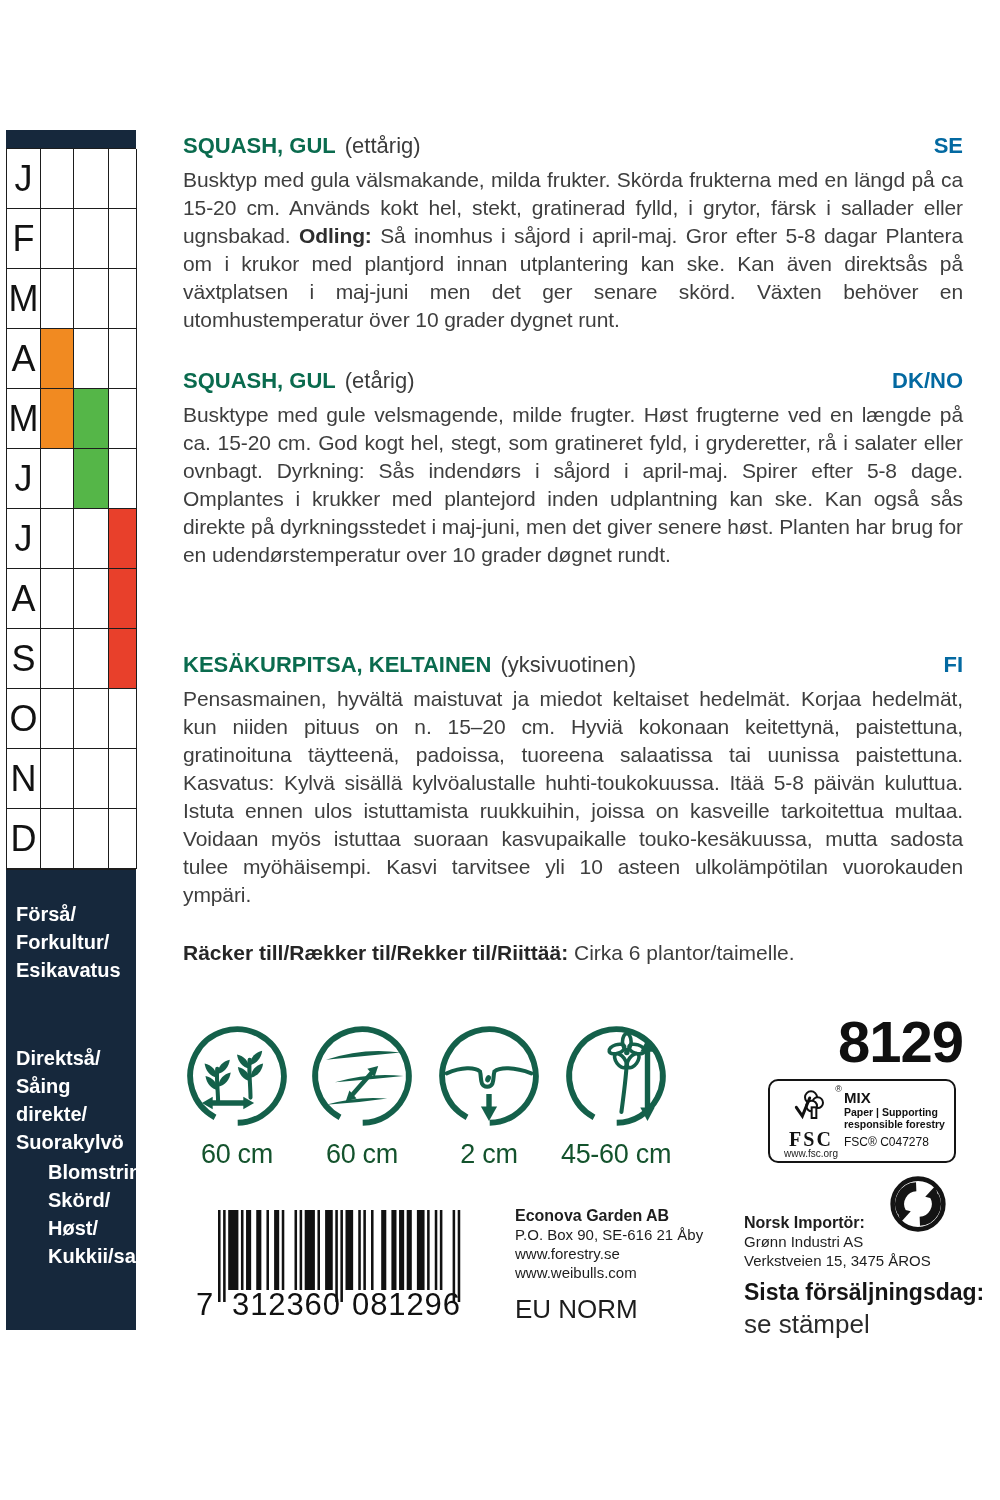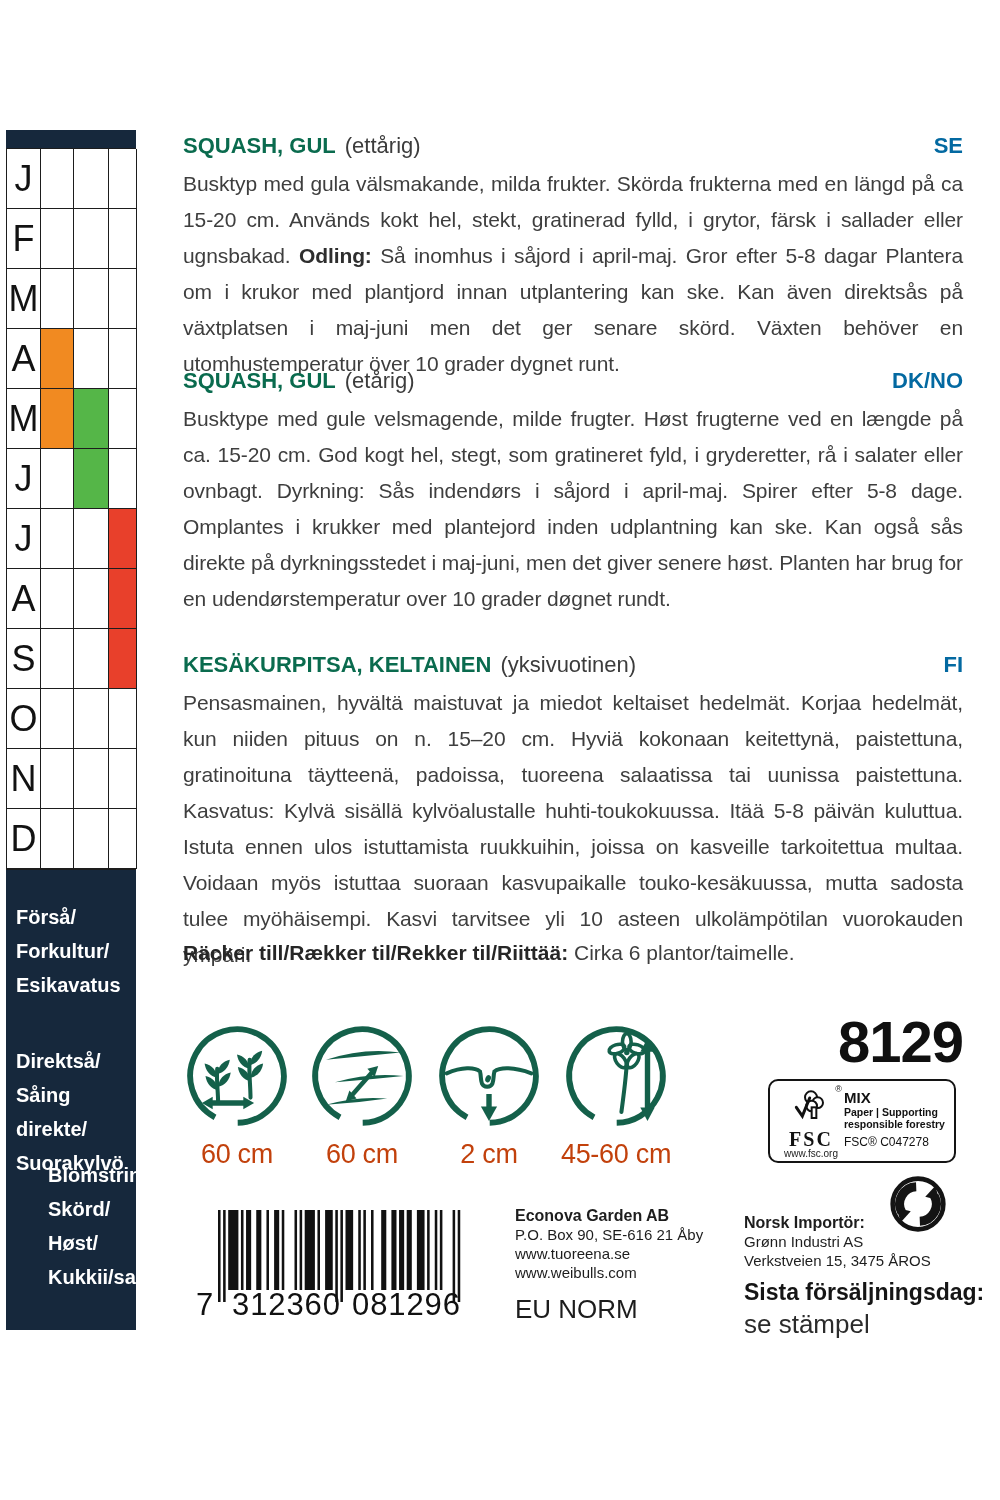--- a/index.html
+++ b/index.html
@@ -9,42 +9,42 @@
 
   
   .strip{position:absolute;left:6px;top:130px;width:130px;height:1200px;background:#16283C;}
   .cal-grid{position:absolute;left:0;top:18px;width:130px;background:#fff;
             display:grid;grid-template-columns:34px 33px 35px 28px;grid-auto-rows:60px;
             border:1px solid #1d1d1d;box-sizing:border-box;}
   .cal-cell{border-right:1px solid #1d1d1d;border-bottom:1px solid #1d1d1d;box-sizing:border-box;
             display:flex;align-items:center;justify-content:center;background:#fff;}
   .cal-letter{font-size:36px;color:#121212;}
   .legend{position:absolute;left:0;width:130px;box-sizing:border-box;padding:12px 6px 0 10px;
-          color:#fff;font-size:20px;font-weight:600;line-height:34px;white-space:pre-line;}
+          color:#fff;font-size:20px;font-weight:600;line-height:28px;white-space:pre-line;}
   .legend-orange{top:758px;height:122px;}
   .legend-green{top:902px;height:118px;}
   .legend-red{top:1016px;height:116px;padding-left:42px;}
 
   
   .sec{position:absolute;left:183px;width:780px;}
   .sec-head{display:flex;align-items:baseline;font-size:22px;line-height:26px;}
   .sec-title{font-weight:bold;color:#0A6B4E;}
   .sec-sub{color:#3c3c3c;margin-left:9px;}
   .sec-lang{margin-left:auto;font-weight:bold;color:#0369a1;}
-  .sec-body{margin:7px 0 0 0;font-size:21px;line-height:36px;color:#3e3e3e;
+  .sec-body{margin:7px 0 0 0;font-size:21px;line-height:28px;color:#3e3e3e;
             text-align:justify;letter-spacing:-0.1px;}
   .sec-body b{color:#2e2e2e;}
   .sec-se{top:133px;} .sec-dk{top:368px;} .sec-fi{top:652px;}
   .yield{position:absolute;left:183px;top:941px;width:780px;font-size:21px;color:#3e3e3e;}
   .yield b{color:#262626;}
 
   
   .icon-group{position:absolute;top:1022px;width:120px;text-align:center;}
   .icon-group svg{width:108px;height:108px;display:block;margin:0 auto;}
-  .icon-label{margin-top:9px;font-size:27px;color:#c2410c;letter-spacing:-0.3px;}
+  .icon-label{margin-top:9px;font-size:27px;color:#14532d;letter-spacing:-0.3px;}
   .ig1{left:177px;} .ig2{left:302px;} .ig3{left:429px;} .ig4{left:556px;}
 
   
   .article-no{position:absolute;right:37px;top:1008px;font-size:58px;font-weight:bold;
               color:#101010;letter-spacing:-1px;}
   .fsc-box{position:absolute;left:768px;top:1079px;width:188px;height:84px;border:2px solid #141414;
            border-radius:10px;box-sizing:border-box;display:flex;padding:5px 6px 4px 8px;background:#fff;}
   .fsc-left{width:66px;text-align:center;position:relative;}
   .fsc-brand{font-family:"Liberation Serif",serif;font-weight:bold;font-size:20px;color:#111;
              letter-spacing:2px;line-height:18px;}
@@ -303,21 +303,21 @@
           <rect x="263.70" y="0" width="2.55" height="92" fill="#111"></rect>
         </g>
       <text x="38" y="105" textLength="108" lengthAdjust="spacing" font-family="Liberation Sans, sans-serif" font-size="31" fill="#111" id="bc-d1">312360</text>
       <text x="158" y="105" textLength="108" lengthAdjust="spacing" font-family="Liberation Sans, sans-serif" font-size="31" fill="#111" id="bc-d2">081296</text>
     </svg>
   </div>
 
   <div class="addr addr-econova">
     <div class="addr-name">Econova Garden AB</div>
     <div>P.O. Box 90, SE-616 21 Åby</div>
-    <div>www.tuoreena.se</div>
+    <div>www.forestry.se</div>
     <div>www.weibulls.com</div>
   </div>
   <div class="eu-norm">EU NORM</div>
 
   <div class="addr addr-norsk">
     <div class="addr-name">Norsk Importör:</div>
     <div>Grønn Industri AS</div>
     <div>Verkstveien 15, 3475 ÅROS</div>
   </div>
 

